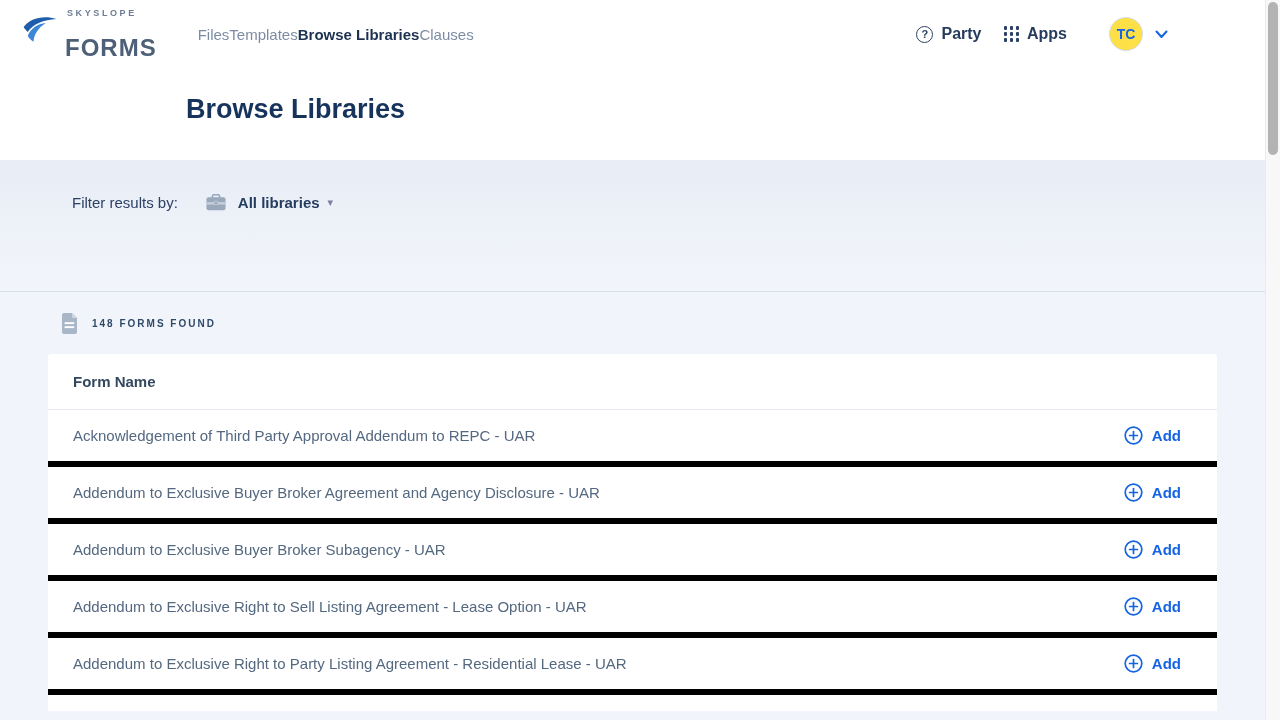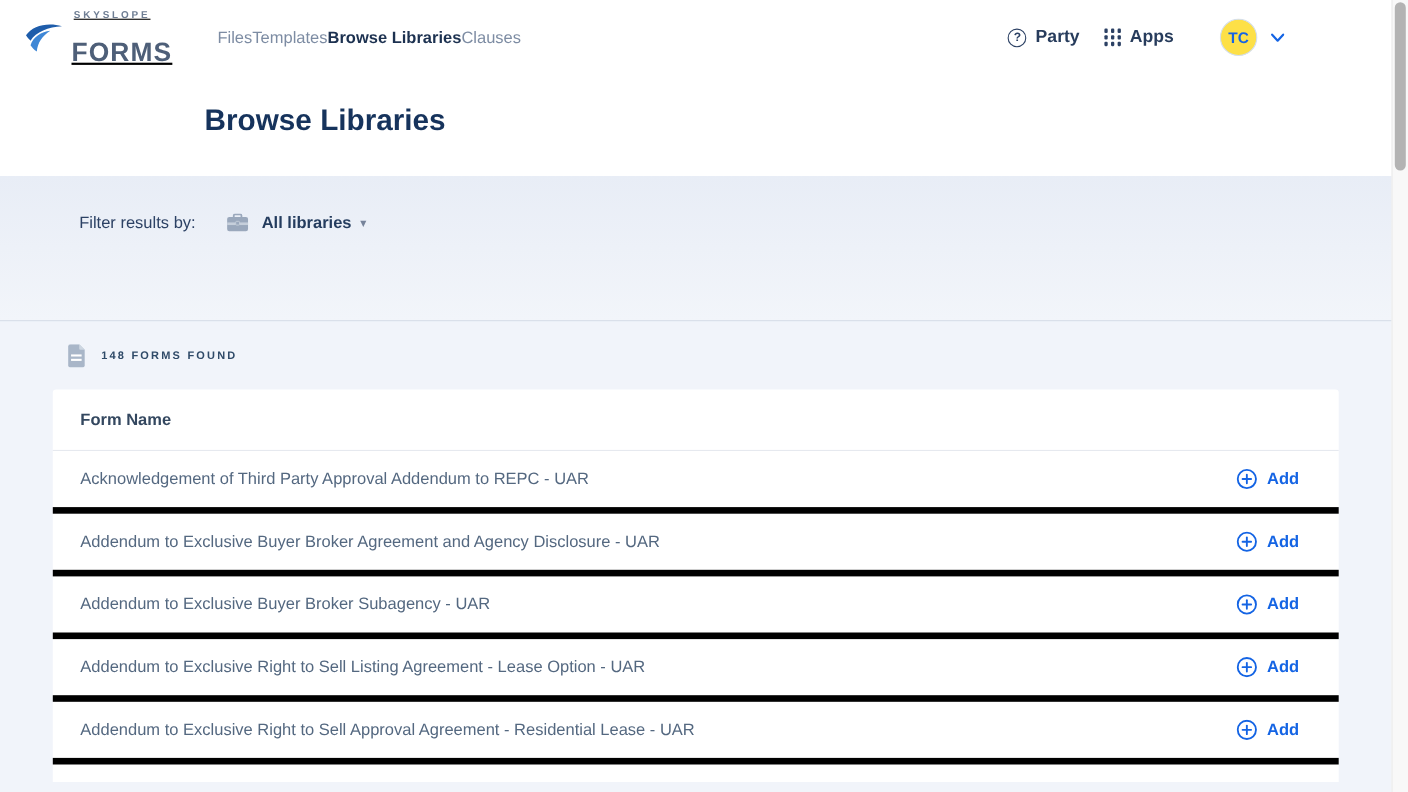--- a/index.html
+++ b/index.html
@@ -5,21 +5,21 @@
   * { margin:0; padding:0; box-sizing:border-box; }
   html,body { width:1280px; height:720px; overflow:hidden; background:#f1f4fa;
               font-family:"Liberation Sans", sans-serif; }
 
   .app { position:relative; width:1280px; height:720px; }
 
   
   .topbar { background:#ffffff; height:160px; }
   .nav-row { display:flex; align-items:center; height:68px; padding:0 112px 0 22px; }
 
-  .logo { display:flex; align-items:center; gap:7px; cursor:pointer;text-decoration:underline; }
+  .logo { display:flex; align-items:flex-start; gap:7px; cursor:pointer; }
   .logo-swoosh { width:36px; height:34px; margin-top:6px; }
   .logo-text { display:flex; flex-direction:column; line-height:1; }
   .logo-top { font-size:9px; letter-spacing:2.6px; font-weight:bold; color:#6e7d93; margin-left:2px; }
   .logo-bottom { font-size:24px; letter-spacing:1px; font-weight:bold; color:#4e5f78; margin-top:18px; }
 
   nav.main-nav { display:flex; align-items:center; margin-left:41px; }
   .nav-item { font-size:15px; color:#7d8ca3; cursor:pointer; }
   .nav-item.active { color:#1c3150; font-weight:bold; }
 
   .actions { margin-left:auto; display:flex; align-items:center; }
@@ -203,21 +203,21 @@
     <span class="add-button">
       <svg width="19" height="19" viewBox="0 0 19 19">
         <circle cx="9.5" cy="9.5" r="8.3" fill="none" stroke="#1464e4" stroke-width="1.7"></circle>
         <line x1="9.5" y1="5.6" x2="9.5" y2="13.4" stroke="#1464e4" stroke-width="1.7" stroke-linecap="round"></line>
         <line x1="5.6" y1="9.5" x2="13.4" y2="9.5" stroke="#1464e4" stroke-width="1.7" stroke-linecap="round"></line>
       </svg>
       <span class="add-label">Add</span>
     </span>
   </div>
           <div class="form-row">
-    <span class="form-name">Addendum to Exclusive Right to Sell Approval Agreement - Residential Lease - UAR</span>
+    <span class="form-name">Addendum to Exclusive Right to Party Listing Agreement - Residential Lease - UAR</span>
     <span class="add-button">
       <svg width="19" height="19" viewBox="0 0 19 19">
         <circle cx="9.5" cy="9.5" r="8.3" fill="none" stroke="#1464e4" stroke-width="1.7"></circle>
         <line x1="9.5" y1="5.6" x2="9.5" y2="13.4" stroke="#1464e4" stroke-width="1.7" stroke-linecap="round"></line>
         <line x1="5.6" y1="9.5" x2="13.4" y2="9.5" stroke="#1464e4" stroke-width="1.7" stroke-linecap="round"></line>
       </svg>
       <span class="add-label">Add</span>
     </span>
   </div>
         </div>

